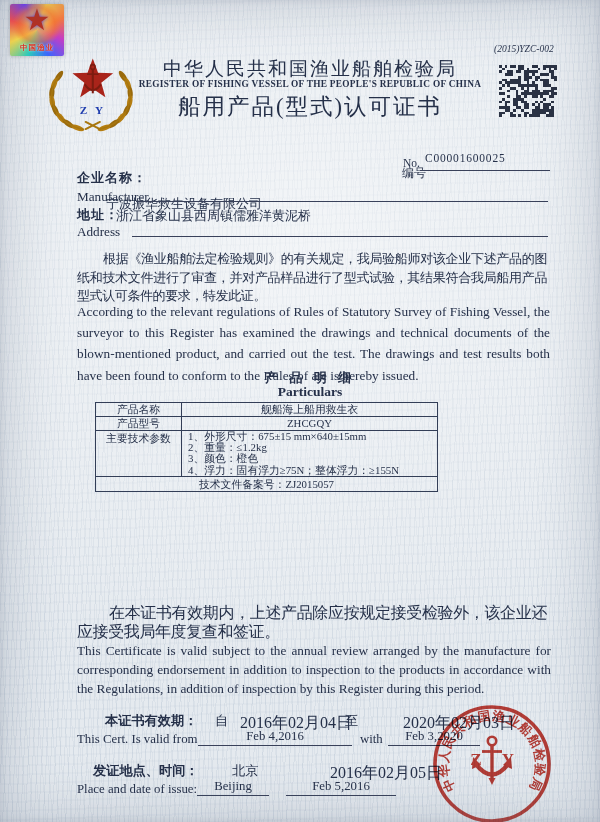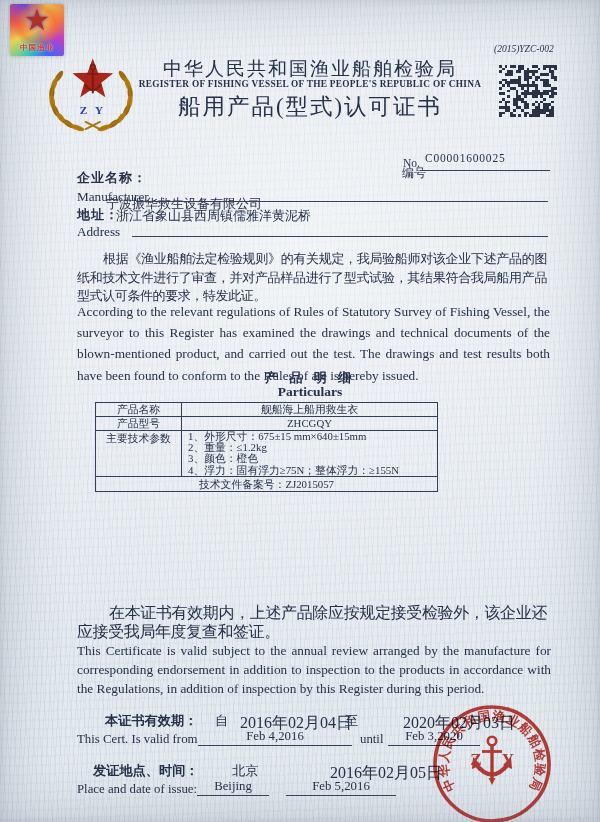--- a/index.html
+++ b/index.html
@@ -574,21 +574,21 @@
   <div class="abs para-en2" style="top:642px;">This Certificate is valid subject to the annual review arranged by the manufacture for corresponding endorsement  in addition to inspection to the products in accordance with the Regulations, in addition of inspection by this  Register during this period.</div>
 
   <div class="abs row-cn b cn" style="left:77px;top:712px;margin-left:28px;">本证书有效期：</div>
   <div class="abs row-cn cn" style="left:215px;top:712px;">自</div>
   <div class="abs date-cn cn" style="left:240px;top:713px;">2016年02月04日</div>
   <div class="abs row-cn cn" style="left:345px;top:712px;">至</div>
   <div class="abs date-cn cn" style="left:403px;top:713px;">2020年02月03日</div>
 
   <div class="abs row-en" style="left:77px;top:732px;">This Cert. Is valid from</div>
   <div class="abs uline uline-val" style="left:198px;top:729px;width:154px;">Feb 4,2016</div>
-  <div class="abs row-en" style="left:360px;top:732px;">until</div>
+  <div class="abs row-en" style="left:360px;top:732px;">with</div>
   <div class="abs uline uline-val" style="left:388px;top:729px;width:92px;">Feb 3,2020</div>
 
   <div class="abs row-cn b cn" style="left:77px;top:762px;margin-left:16px;">发证地点、时间：</div>
   <div class="abs row-cn cn" style="left:232px;top:762px;">北京</div>
   <div class="abs date-cn cn" style="left:330px;top:763px;">2016年02月05日</div>
 
   <div class="abs row-en" style="left:77px;top:782px;">Place and date of issue:</div>
   <div class="abs uline uline-val" style="left:197px;top:779px;width:72px;">Beijing</div>
   <div class="abs uline uline-val" style="left:286px;top:779px;width:110px;">Feb 5,2016</div>
 

